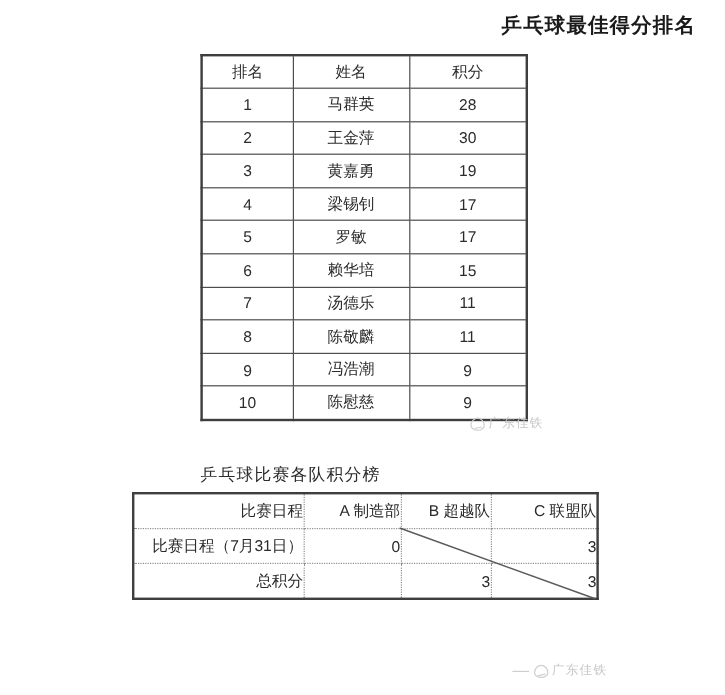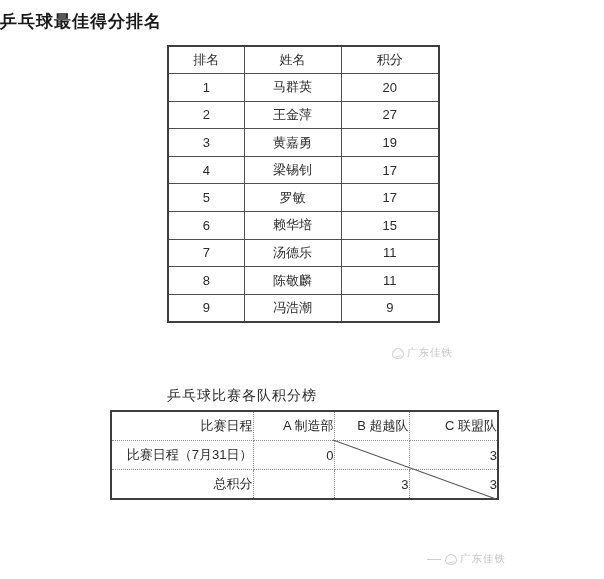--- a/index.html
+++ b/index.html
@@ -9,21 +9,21 @@
     width: 604px;
     height: 579px;
     background: #ffffff;
     font-family: "Liberation Sans", sans-serif;
     color: #262626;
     overflow: hidden;
   }
   .t1-title {
     position: absolute;
     top: 10px; left: 0; width: 580px;
-    text-align: left;
+    text-align: right;
     font-size: 17px;
     font-weight: bold;
     color: #1a1a1a;
     letter-spacing: 1px;
   }
   table { border-collapse: collapse; table-layout: fixed; }
   .t1 {
     position: absolute;
     left: 167px; top: 45px;
     width: 271px;
@@ -130,26 +130,26 @@
       <tr>
         <th>排名</th>
         <th>姓名</th>
         <th>积分</th>
       </tr>
     </thead>
     <tbody>
       <tr>
         <td>1</td>
         <td>马群英</td>
-        <td>20</td>
+        <td>28</td>
       </tr>
       <tr>
         <td>2</td>
         <td>王金萍</td>
-        <td>27</td>
+        <td>30</td>
       </tr>
       <tr>
         <td>3</td>
         <td>黄嘉勇</td>
         <td>19</td>
       </tr>
       <tr>
         <td>4</td>
         <td>梁锡钊</td>
         <td>17</td>
@@ -170,20 +170,25 @@
         <td>11</td>
       </tr>
       <tr>
         <td>8</td>
         <td>陈敬麟</td>
         <td>11</td>
       </tr>
       <tr>
         <td>9</td>
         <td>冯浩潮</td>
+        <td>9</td>
+      </tr>
+      <tr>
+        <td>10</td>
+        <td>陈慰慈</td>
         <td>9</td>
       </tr>
     </tbody>
   </table>
 
   <div class="watermark wm1">
     <span class="wm-logo"></span>
     <span>广东佳铁</span>
   </div>
 

